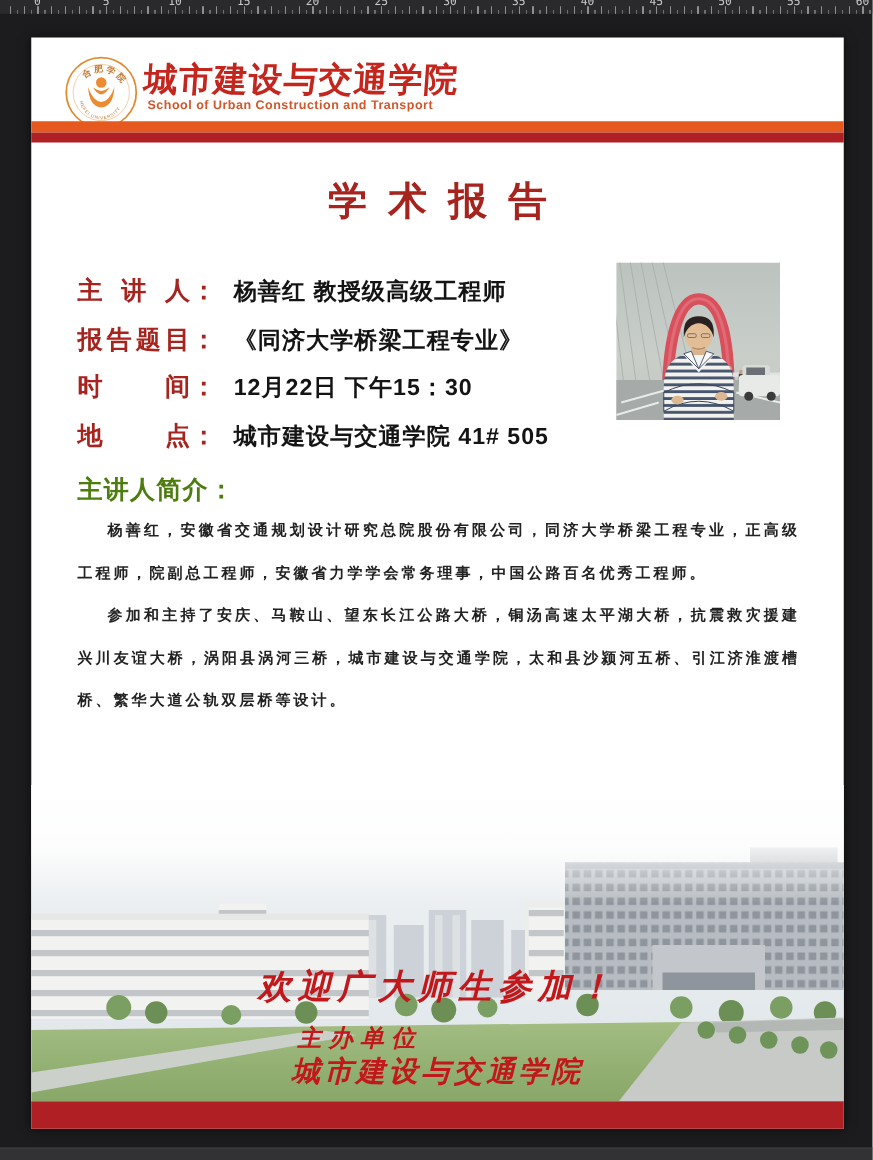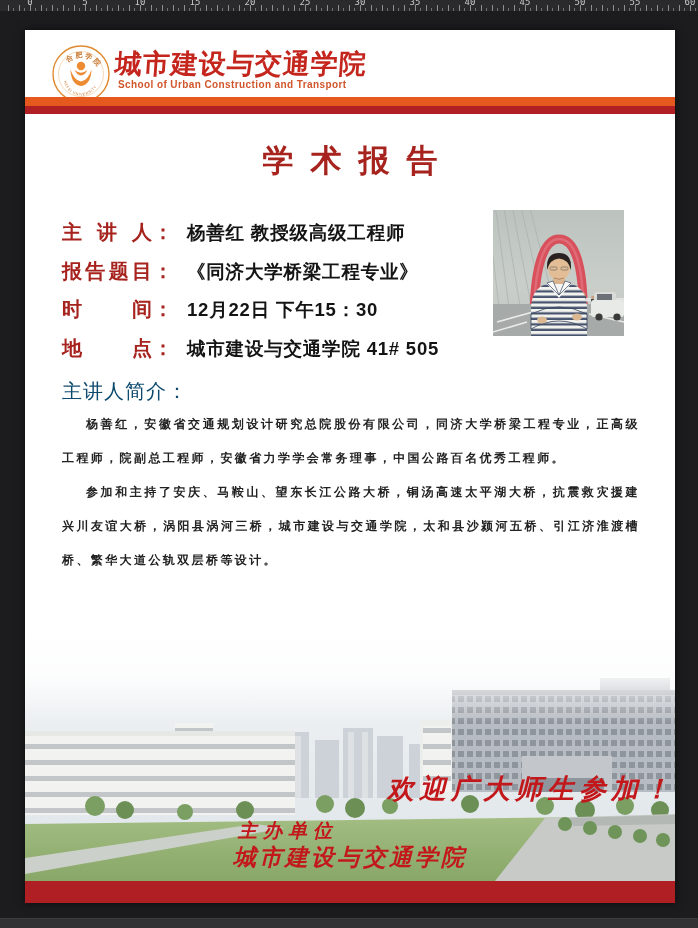--- a/index.html
+++ b/index.html
@@ -57,32 +57,32 @@
   .info{left:37px;top:177px;width:430px;margin-top:12px;}
   .info-row{height:26px;margin-bottom:12.5px;white-space:nowrap;}
   .info-label{color:#a6231e;font-weight:bold;font-size:20px;}
   .label-text{display:inline-block;width:90px;text-align:justify;text-align-last:justify;}
   .info-colon{margin-left:1px;}
   .info-value{font-size:18.5px;font-weight:bold;color:#141414;margin-left:14px;letter-spacing:.8px;}
 
   .speaker-photo{left:468px;top:180px;width:131px;height:126px;}
 
   
-  .profile-heading{left:37px;top:348px;font-size:20px;font-weight:normal;color:#0c4a6e;letter-spacing:1px;}
+  .profile-heading{left:37px;top:348px;font-size:20px;font-weight:bold;color:#4d7c0f;letter-spacing:1px;}
   .profile-body{
     left:37px;top:377px;width:578px;z-index:3;
     font-size:12px;font-weight:bold;color:#222;
     line-height:34px;letter-spacing:2.4px;text-align:justify;
   }
   .profile-body p{margin:0;text-indent:2em;}
 
   
   .campus{left:0;top:598px;width:650px;height:253px;z-index:1;}
   .welcome{
-    left:0;top:741px;width:650px;text-align:right;z-index:4;
+    left:0;top:741px;width:650px;text-align:center;z-index:4;
     font-family:"DejaVu Serif",serif;font-weight:bold;font-style:italic;
     font-size:27px;color:#c3181b;letter-spacing:5px;
   }
   .organizer-label{
     left:0;top:788px;width:526px;text-align:center;z-index:4;
     font-family:"DejaVu Serif",serif;font-weight:bold;font-style:italic;
     font-size:19px;color:#c3181b;letter-spacing:6px;
   }
   .organizer-name{
     left:0;top:812px;width:650px;text-align:center;z-index:4;

